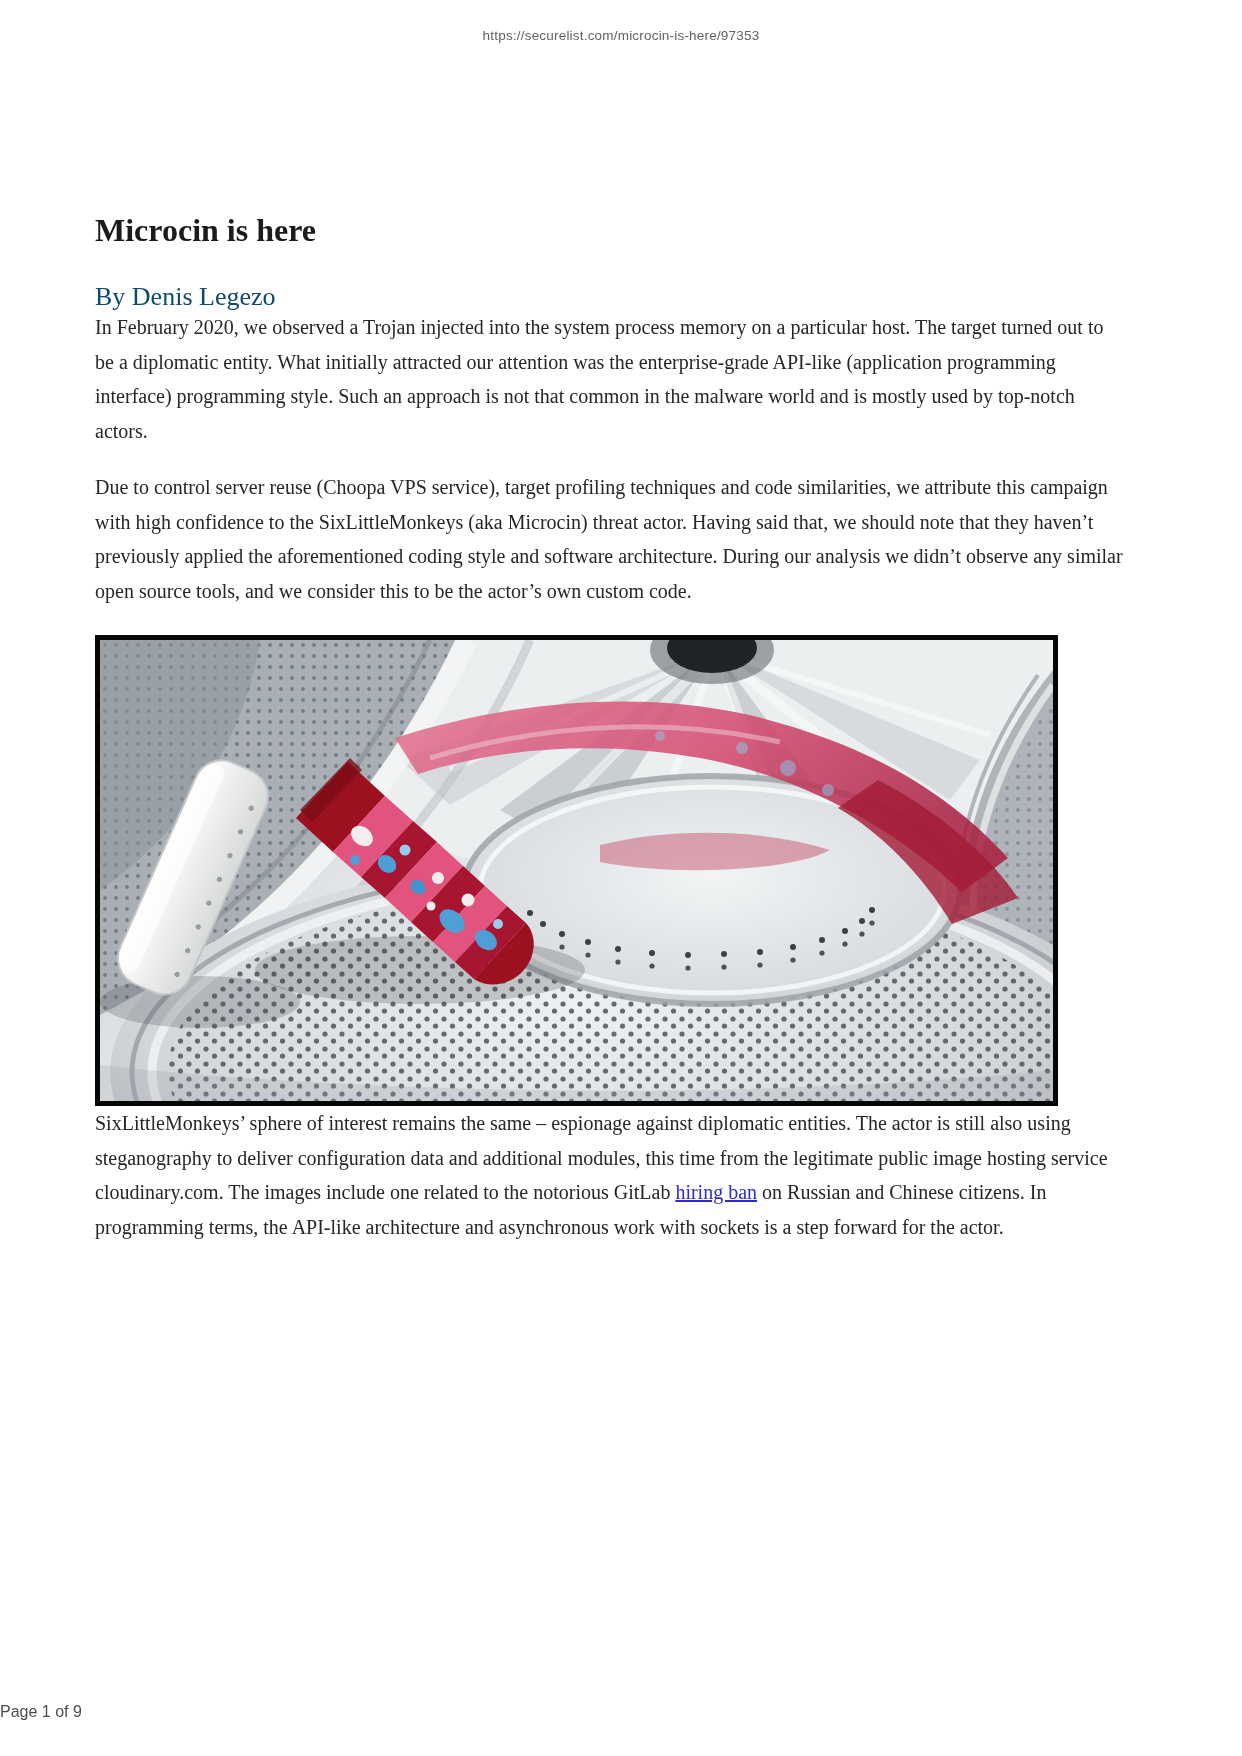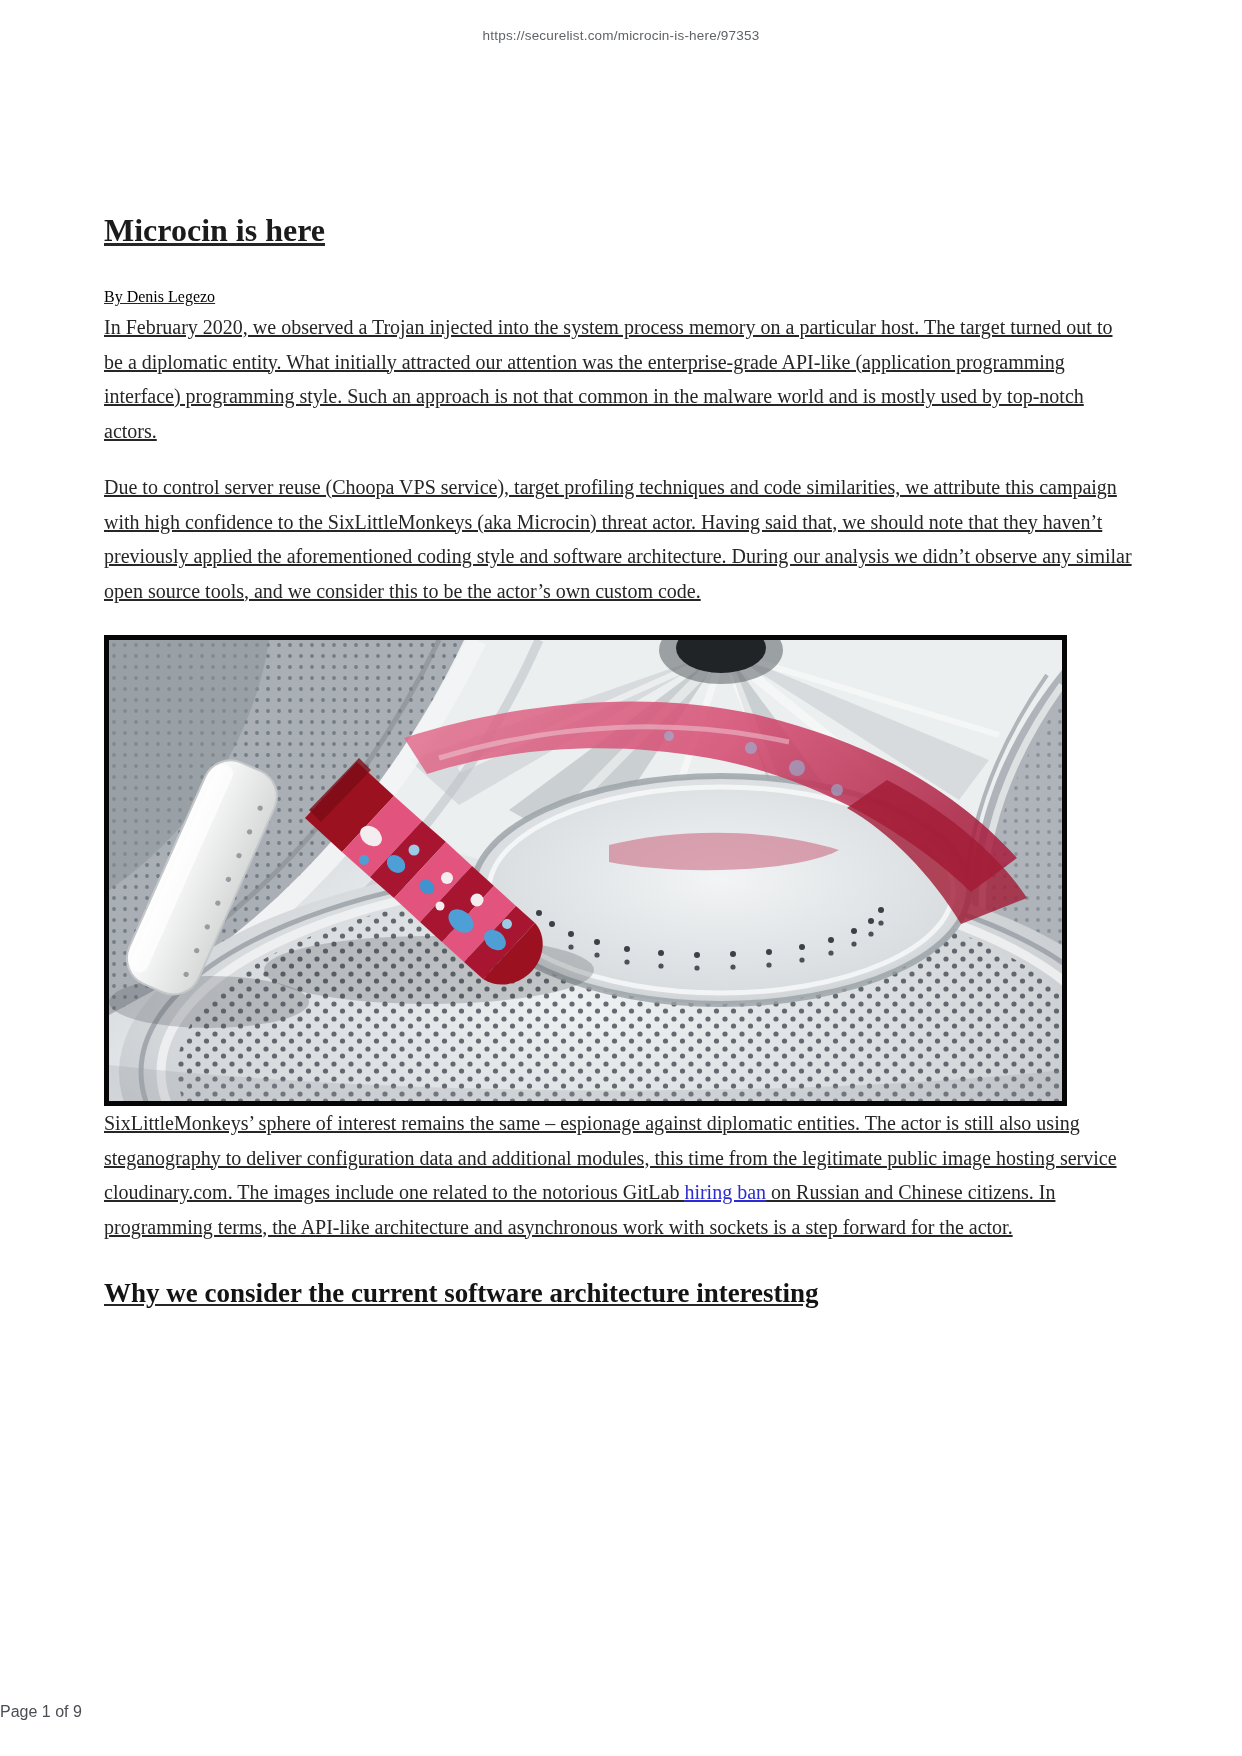--- a/index.html
+++ b/index.html
@@ -5,25 +5,25 @@
   html,body{margin:0;padding:0;}
   body{
     width:1242px;height:1756px;position:relative;background:#ffffff;
     font-family:"Liberation Serif", serif;color:#262626;overflow:hidden;
   }
   .url-header{
     position:absolute;top:28px;left:0;width:100%;text-align:center;
     font-family:Liberation Sans, sans-serif;font-size:13.5px;color:#5f6367;
     letter-spacing:.2px;
   }
-  .article{position:absolute;top:0;left:104px;width:1030px;text-decoration:underline;}
+  .article{position:absolute;top:0;left:95px;width:1030px;}
   .article h1{
     margin:210px 0 0 0;font-size:32px;line-height:40px;font-weight:bold;color:#1b1b1b;
   }
-  .byline{margin:34px 0 0 0;font-size:16px;line-height:26px;color:#000000;}
+  .byline{margin:34px 0 0 0;font-size:26px;line-height:26px;color:#0c4a6e;}
   .meta{margin:24px 0 0 0;font-size:18.5px;line-height:24px;color:#707070;}
   .article p.body-par{margin:0;font-size:20px;line-height:34.5px;color:#262626;}
   .article p.p1{}
   .article p.p2{margin-top:22px;}
   .article p.p3{}
   figure.photo{
     margin:27px 0 0 0;width:953px;height:461px;border:5px solid #060606;
     background:#c9ced2;
   }
   figure.photo svg{display:block;}
@@ -218,17 +218,16 @@
         <circle cx="331" cy="266" r="4.5" fill="#f3edef"></circle>
       </g>
 
       <path d="M0,461 H953 V430 C700,458 300,458 0,425 Z" fill="#9ba1a6" opacity="0.25"></path>
     </svg>
   </figure>
 
 
   <p class="body-par p3"><span>SixLittleMonkeys’ sphere of interest remains the same – espionage against diplomatic entities. The actor is still also using steganography to deliver configuration data and additional modules, this time from the legitimate public image hosting service cloudinary.com. The images include one related to the notorious GitLab </span><a class="textlink" href="#">hiring ban</a><span> on Russian and Chinese citizens. In programming terms, the API-like architecture and asynchronous work with sockets is a step forward for the actor.</span></p>
 
-  <h2>Why we consider the current software architecture interesting</h2>
 
 </div>
 
 <div class="page-footer">Page 1 of 9</div>
 
 </body></html>

